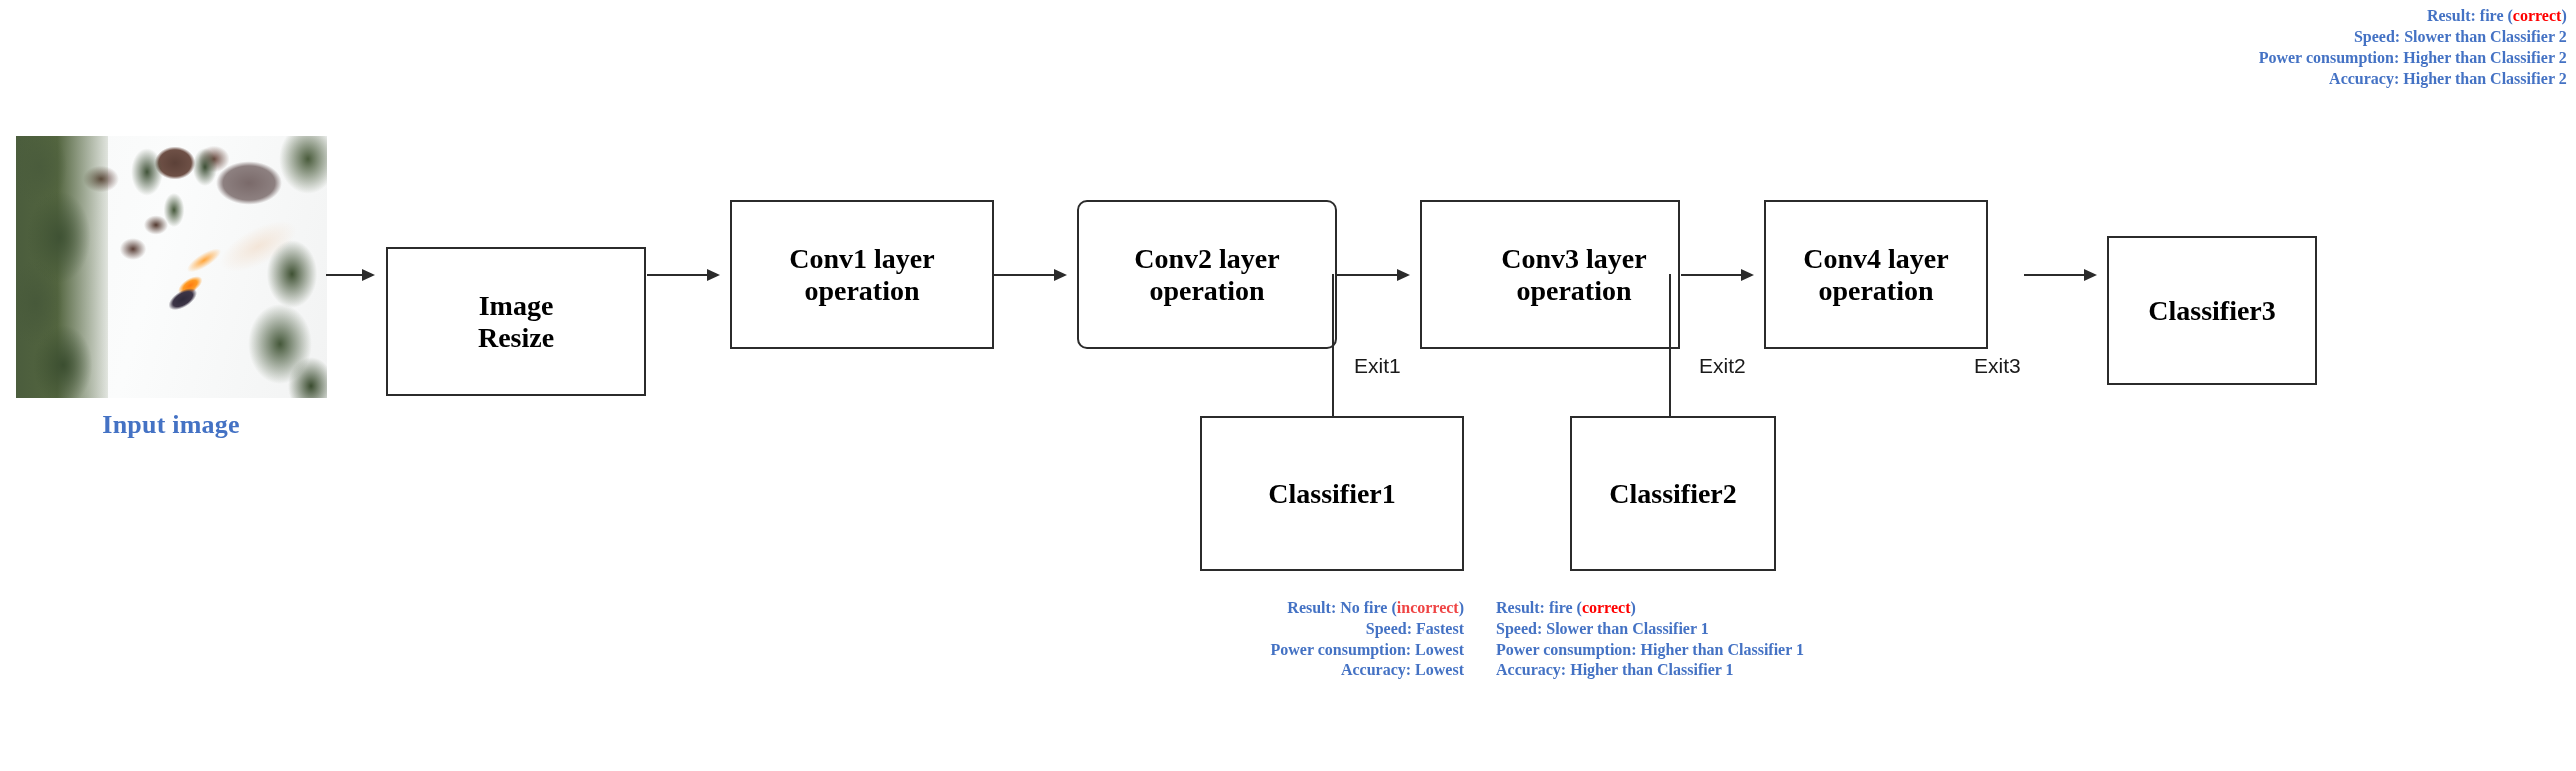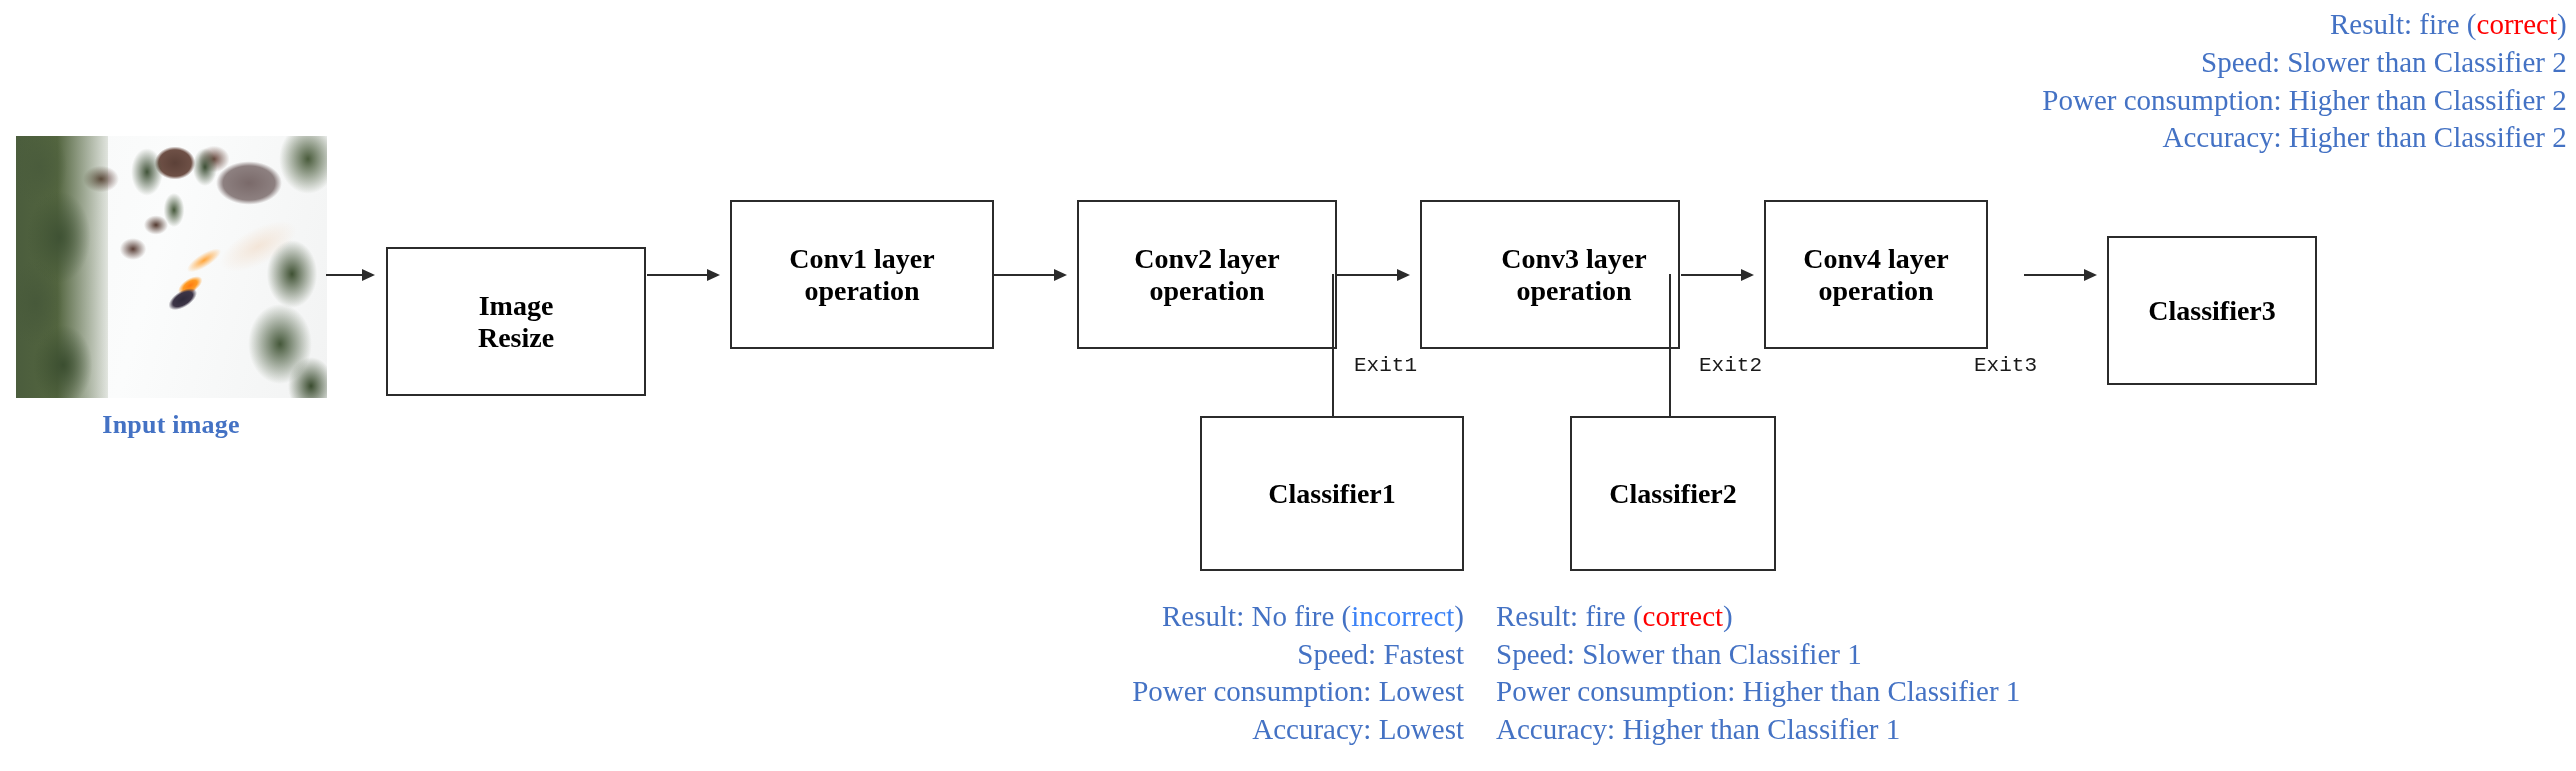--- a/index.html
+++ b/index.html
@@ -75,27 +75,27 @@
   .box.clf{font-size:28px;}
 
   
   .harrow{position:absolute;height:2.3px;background:#2b2b2b;}
   .harrow::after{content:"";position:absolute;right:-1.6px;top:-5.4px;
     border-left:13.2px solid #2b2b2b;border-top:6.2px solid transparent;border-bottom:6.2px solid transparent;}
   .vline{position:absolute;width:2.3px;background:#2b2b2b;}
   .vline::after{content:"";position:absolute;left:-5.4px;bottom:-1.6px;
     border-top:13.2px solid #2b2b2b;border-left:6.2px solid transparent;border-right:6.2px solid transparent;}
 
-  .exit-label{position:absolute;font-family:Liberation Mono, monospace;
+  .exit-label{position:absolute;font-family:Liberation Sans, sans-serif;
     font-size:21px;color:#1a1a1a;white-space:nowrap;}
 
   
-  .annot{position:absolute;color:#4472c4;font-weight:normal;font-size:29px;
+  .annot{position:absolute;color:#4472c4;font-weight:bold;font-size:16px;
     line-height:1.30;white-space:nowrap;}
-  .annot .bad{color:#3b82f6;}
+  .annot .bad{color:#ef4444;}
   .annot .good{color:#ff0000;}
   .annot.right{text-align:right;}
   .annot.left{text-align:left;}
   .annot .row{display:block;}
 </style>
 </head>
 <body>
 
 <div class="stage">
 
@@ -123,21 +123,21 @@
 
   <div class="box pipeline" style="left:730px;top:200px;width:264px;height:149px;">
     <span>
       <span>Conv1 layer</span><br>
       <span>operation</span>
     </span>
   </div>
 
   <div class="harrow" style="left:994px;top:274px;width:71px;"></div>
 
-  <div class="box pipeline" style="left:1077px;top:200px;width:260px;height:149px;">
+  <div class="box pipeline" style="left:1077px;top:200px;width:260px;height:149px;border-radius:10px;">
     <span>
       <span>Conv2 layer</span><br>
       <span>operation</span>
     </span>
   </div>
 
   <div class="harrow" style="left:1337px;top:274px;width:71px;"></div>
 
   <div class="box pipeline" style="left:1420px;top:200px;width:260px;height:149px;padding-left:48px;">
     <span>

